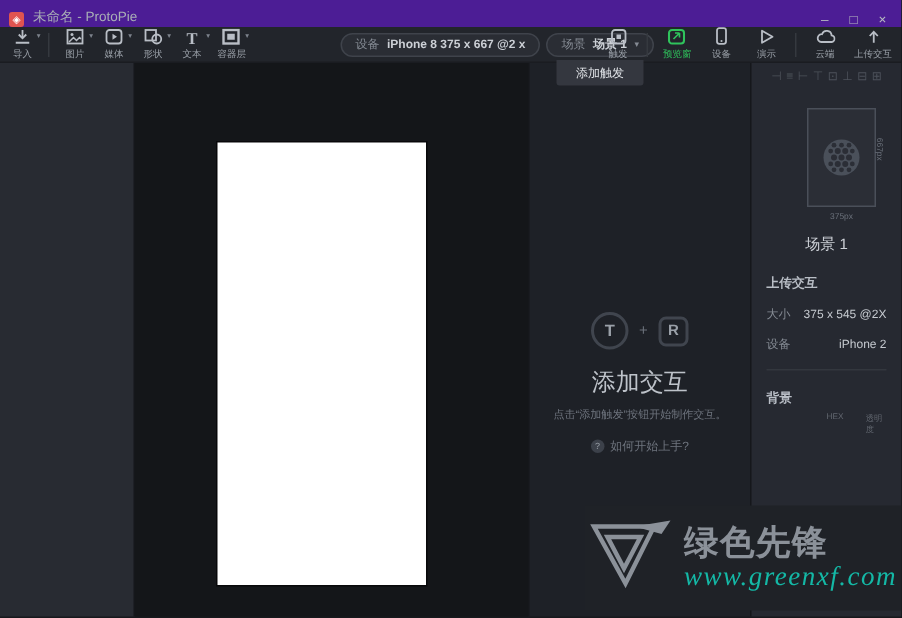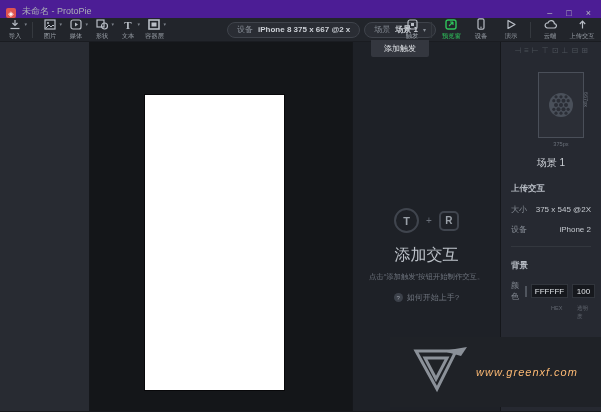--- a/index.html
+++ b/index.html
@@ -90,21 +90,21 @@
   .field.hex { width:37px; }
   .field.opa { width:23px; }
   .captions { display:flex; margin-top:2px; padding-left:39px; gap:13px; }
   .captions span { font-size:6.5px; color:#61666f; transform:scale(0.85); }
 
   
   .watermark { position:absolute; left:390px; top:337px; width:211px; height:70px; background:#1f2227;
     display:flex; align-items:center; justify-content:center; gap:7px; }
   .wm-text { display:flex; flex-direction:column; }
   .wm-brand { font-size:23px; font-weight:bold; color:#8b9199; letter-spacing:1px; line-height:1.05; }
-  .wm-url { font-size:11px; font-style:italic; color:#fdba74; letter-spacing:1px; }
+  .wm-url { font-size:18px; font-style:italic; color:#14b8a6; letter-spacing:1px;font-family:Liberation Serif, serif; }
   svg { display:block; }
 </style>
 </head>
 <body>
 
 <div class="window">
 
   <div class="titlebar">
     <span class="appicon">◈</span>
     <span class="title">未命名 - ProtoPie</span>
@@ -327,40 +327,35 @@
         <div class="prow">
           <span class="plab">大小</span>
           <span class="pval">375 x 545 @2X</span>
         </div>
         <div class="prow">
           <span class="plab">设备</span>
           <span class="pval">iPhone 2</span>
         </div>
         <div class="pdivider"></div>
         <div class="sec-header">背景</div>
-        <div class="color-row">
-          <span class="plab">颜色</span>
-          <span class="swatch"></span>
-          <input class="field hex" readonly="" value="FFFFFF" style="">
-          <input class="field opa" readonly="" value="100" style="">
-        </div>
         <div class="captions">
           <span>HEX</span>
           <span>透明度</span>
         </div>
       </div>
     </div>
   </div>
 
   <div class="watermark">
     <svg width="56" height="54" viewBox="0 0 56 54">
       <g stroke="#8b9199" fill="none" stroke-width="3">
         <path d="M3 6h40L24 44z"></path>
         <path d="M12 13h22L23 34z"></path>
       </g>
       <path d="M30 6l24-4-6 9z" fill="#8b9199"></path>
     </svg>
     <div class="wm-text">
+      <div class="wm-brand">绿色先锋</div>
       <div class="wm-url">www.greenxf.com</div>
     </div>
   </div>
 
 </div>
 
 </body></html>

